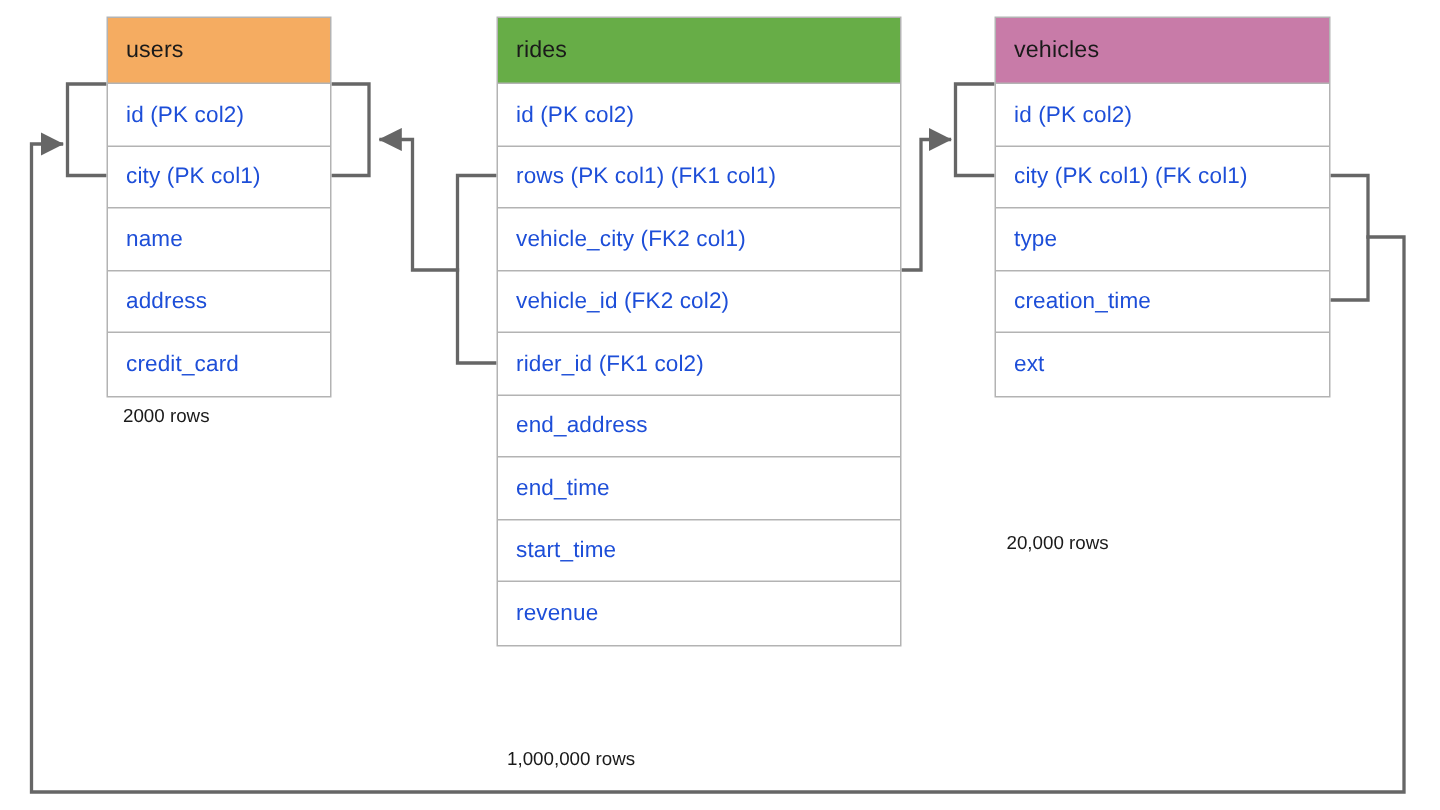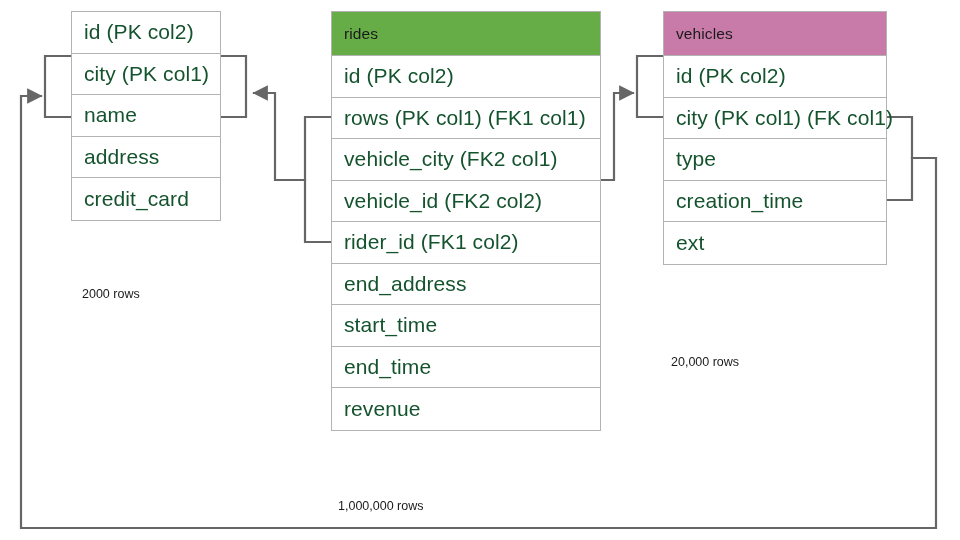--- a/index.html
+++ b/index.html
@@ -41,22 +41,22 @@
     color: #1a1a1a;
     border-bottom: 1px solid #b3b3b3;
     letter-spacing: .1px;
   }
   .tbl-row {
     box-sizing: border-box;
     height: 41.5px;
     display: flex;
     align-items: center;
     padding-left: 12px;
-    font-size: 21px;
-    color: #14532d;
+    font-size: 15px;
+    color: #1d4ed8;
     border-bottom: 1px solid #b3b3b3;
     letter-spacing: .1px;
     white-space: nowrap;
   }
   .tbl-row.last { border-bottom: none; }
   .rowcount {
     position: absolute;
     font-size: 12.5px;
     color: #1a1a1a;
     z-index: 2;
@@ -95,38 +95,39 @@
       <path marker-end="url(#arrow-r)" d="M 580 180 L 614 180 L 614 93 L 633 93"></path>
 
       <path d="M 886 117 L 912 117 L 912 200 L 886 200"></path>
 
       <path marker-end="url(#arrow-r)" d="M 912 158 L 936 158 L 936 528 L 21 528 L 21 96 L 41 96"></path>
 
     </g>
   </svg>
 
   <div class="table-box" style="left:71px; top:11px; width:150px;">
+    <div class="tbl-header" style="background:#f5ac61;">users</div>
     <div class="tbl-row">id (PK col2)</div>
     <div class="tbl-row">city (PK col1)</div>
     <div class="tbl-row">name</div>
     <div class="tbl-row">address</div>
     <div class="tbl-row last">credit_card</div>
   </div>
-  <div class="rowcount" style="left:82px; top:270px;margin-top:17px;">2000 rows</div>
+  <div class="rowcount" style="left:82px; top:270px;">2000 rows</div>
 
   <div class="table-box" style="left:331px; top:11px; width:270px;">
     <div class="tbl-header" style="background:#67ad47;">rides</div>
     <div class="tbl-row">id (PK col2)</div>
     <div class="tbl-row">rows (PK col1) (FK1 col1)</div>
     <div class="tbl-row">vehicle_city (FK2 col1)</div>
     <div class="tbl-row">vehicle_id (FK2 col2)</div>
     <div class="tbl-row">rider_id (FK1 col2)</div>
     <div class="tbl-row">end_address</div>
+    <div class="tbl-row">end_time</div>
     <div class="tbl-row">start_time</div>
-    <div class="tbl-row">end_time</div>
     <div class="tbl-row last">revenue</div>
   </div>
   <div class="rowcount" style="left:338px; top:499px;">1,000,000 rows</div>
 
   <div class="table-box" style="left:663px; top:11px; width:224px;text-align:right;">
     <div class="tbl-header" style="background:#c87ba8;">vehicles</div>
     <div class="tbl-row">id (PK col2)</div>
     <div class="tbl-row">city (PK col1) (FK col1)</div>
     <div class="tbl-row">type</div>
     <div class="tbl-row">creation_time</div>

